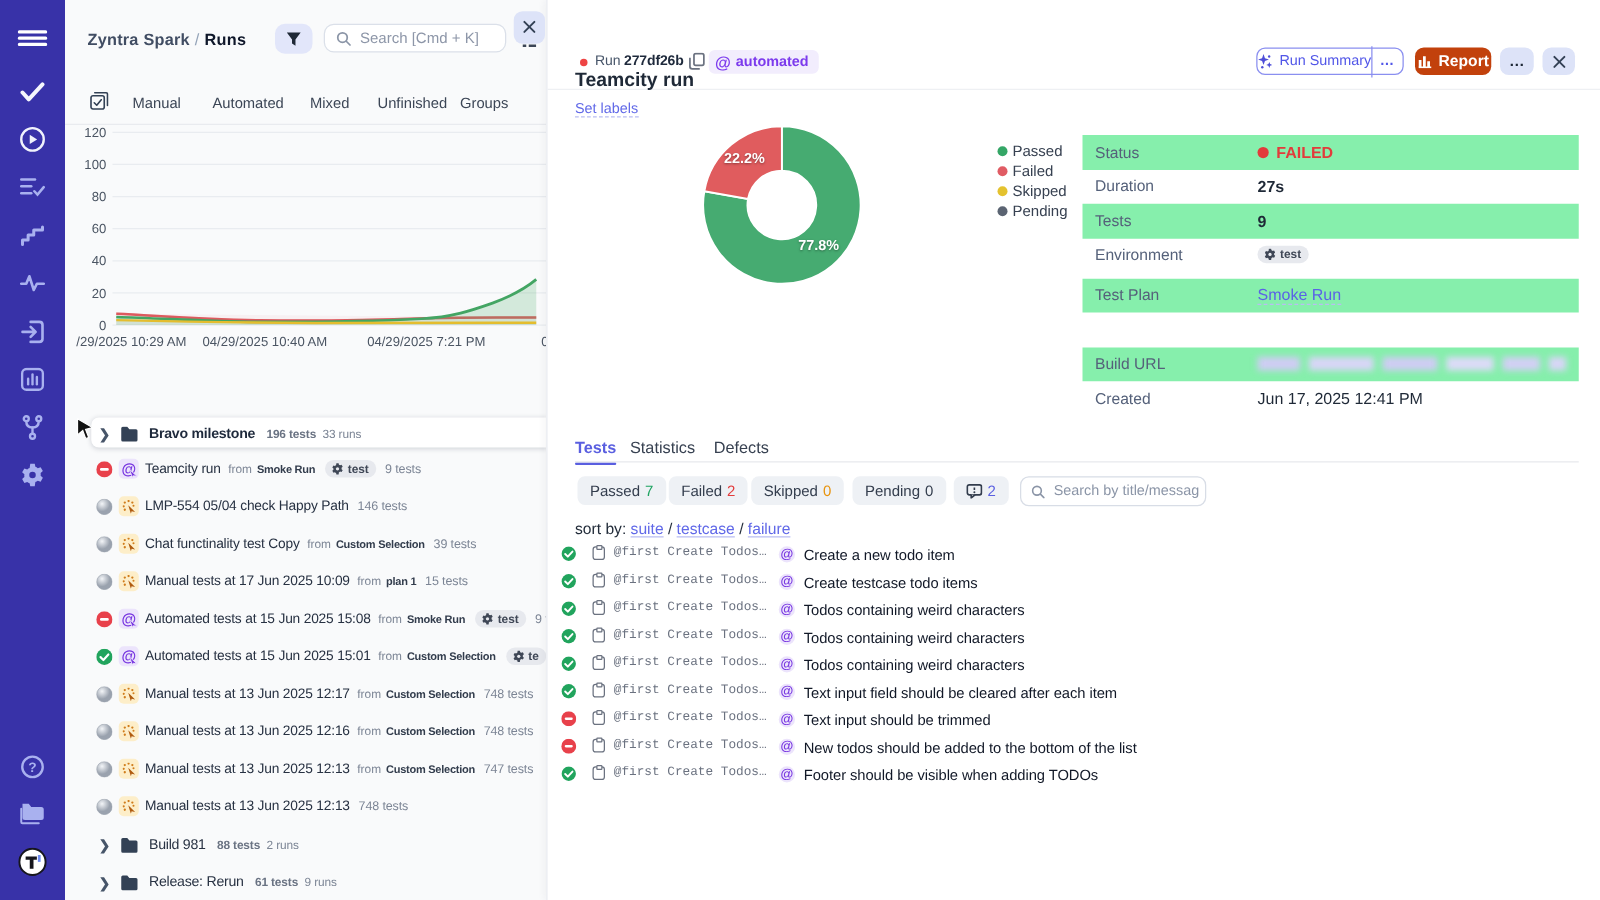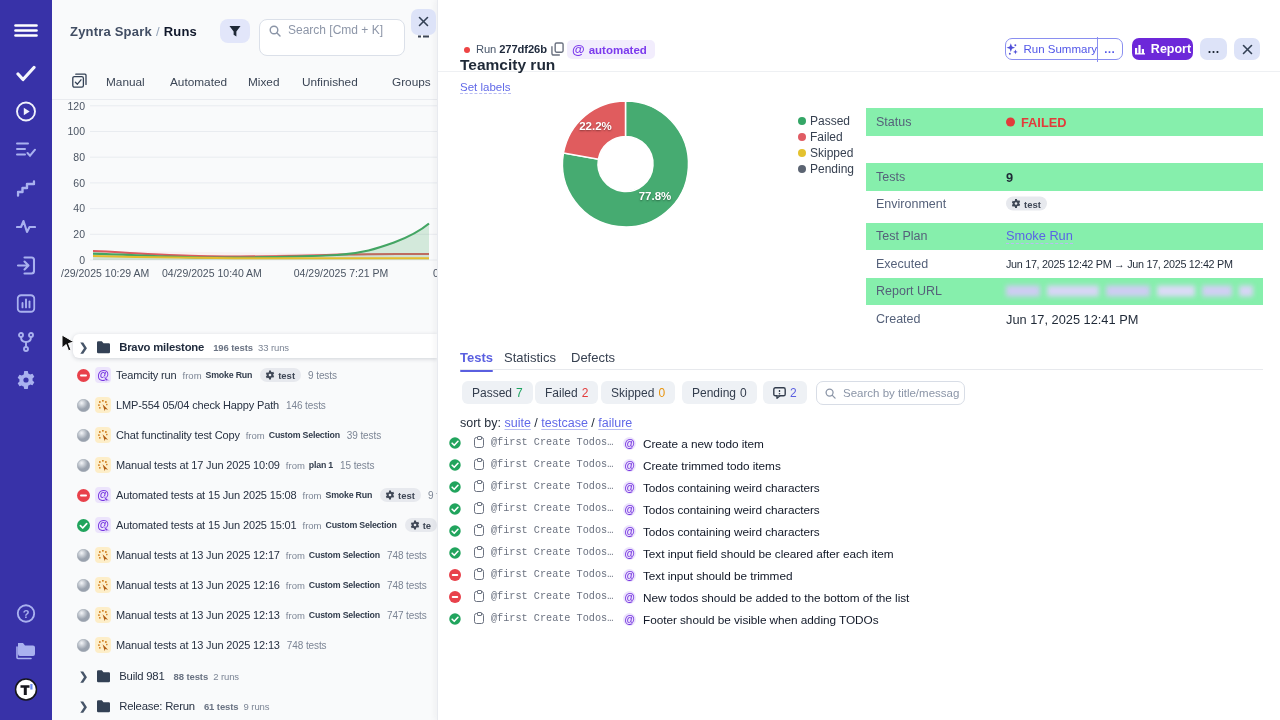--- a/index.html
+++ b/index.html
@@ -8,21 +8,21 @@
 #root { position:relative; width:1280px; height:720px; }
 
 #sidebar { left:0; top:0; width:52px; height:720px; background:#3832a8; }
 #sidebar svg { position:absolute; left:50%; transform:translateX(-50%); }
 
 #leftpanel { left:52px; top:0; width:385px; height:720px; background:#f9fafb; overflow:hidden; }
 .crumb { position:absolute; left:18px; top:24px; font-size:13px; font-weight:bold; color:#414d63; letter-spacing:0.2px;}
 .crumb .sep { color:#94a3b8; font-weight:normal; padding:0 4px;}
 .crumb .runs { color:#0f172a; }
 #filterbtn { position:absolute; left:168px; top:19px; width:30px; height:24px; background:#e2e6fa; border-radius:8px; }
-#searchbox { position:absolute; left:207px; top:19px; width:146px; height:37px; background:#fff; border:1px solid #dbe0e9; border-radius:8px; color:#8d96a8; font-size:12px; line-height:21px; padding-left:28px; }
+#searchbox { position:absolute; left:207px; top:19px; width:146px; height:23px; background:#fff; border:1px solid #dbe0e9; border-radius:8px; color:#8d96a8; font-size:12px; line-height:21px; padding-left:28px; }
 .ltab { position:absolute; top:75px; font-size:11.8px; color:#3c4656; }
 #tabdiv { position:absolute; left:0px; top:99px; width:385px; height:1px; background:#e9ebef; }
 
 .runrow { position:absolute; left:25px; height:30px; display:flex; align-items:center; white-space:nowrap; }
 .runrow .title { font-size:11px; letter-spacing:-0.15px; color:#273142; margin-left:5px; }
 .runrow .from { font-size:9.5px; color:#7c8595; margin-left:6px; }
 .runrow .plan { font-size:8.8px; letter-spacing:-0.2px; font-weight:bold; color:#333d4d; margin-left:4px; }
 .runrow .cnt { font-size:10px; letter-spacing:-0.1px; color:#7c8595; margin-left:7px; }
 .tbadge { display:inline-flex; align-items:center; margin-left:8px; background:#e7e9ee; border-radius:8px; padding:1.5px 6px 1.5px 5px; font-size:9.5px; font-weight:bold; color:#3f4756; gap:3px; }
 .icoauto { width:16px; height:16px; background:#ece4fc; border-radius:4px; display:inline-flex; align-items:center; justify-content:center; margin-left:5px; flex:none; }
@@ -147,21 +147,21 @@
   </div>
   <svg class="abs" style="left:20px; top:73px" width="15" height="15" viewBox="0 0 15 15">
         <path d="M3.8 1.2 H13 a1 1 0 0 1 1 1 V11.4" stroke="#334155" stroke-width="1.3" fill="none" stroke-linecap="round"></path>
         <rect x="0.8" y="3.6" width="10.6" height="10.6" rx="1.6" stroke="#334155" stroke-width="1.3" fill="none"></rect>
         <path d="M3.4 9.2 L5.4 11.2 L9 6.8" stroke="#334155" stroke-width="1.3" fill="none" stroke-linecap="round" stroke-linejoin="round"></path>
       </svg>
   <div class="ltab" style="left:54px">Manual</div>
   <div class="ltab" style="left:118px">Automated</div>
   <div class="ltab" style="left:196px">Mixed</div>
   <div class="ltab" style="left:250px">Unfinished</div>
-  <div class="ltab" style="left:340px">Groups</div>
+  <div class="ltab" style="left:316px">Groups</div>
   <div id="tabdiv"></div>
 
   <svg class="abs" style="left:0; top:96px" width="385" height="190" viewBox="0 0 385 190">
     <g stroke="#e9ecf0" stroke-width="1">
       <line x1="38" y1="9.8" x2="385" y2="9.8"></line>
       <line x1="38" y1="35.5" x2="385" y2="35.5"></line>
       <line x1="38" y1="61.2" x2="385" y2="61.2"></line>
       <line x1="38" y1="86.9" x2="385" y2="86.9"></line>
       <line x1="38" y1="112.6" x2="385" y2="112.6"></line>
       <line x1="38" y1="138.3" x2="385" y2="138.3"></line>
@@ -455,21 +455,21 @@
         <svg width="13" height="13" viewBox="0 0 13 13">
               <path fill="#4f4fd8" d="M5 0 L6.2 3.4 L9.5 4.6 L6.2 5.8 L5 9.2 L3.8 5.8 L0.5 4.6 L3.8 3.4 Z"></path>
               <path fill="#4f4fd8" d="M9.8 6.5 L10.5 8.3 L12.3 9 L10.5 9.7 L9.8 11.5 L9.1 9.7 L7.3 9 L9.1 8.3 Z"></path>
               <circle cx="9.7" cy="2" r="1" fill="#4f4fd8"></circle>
               <circle cx="4" cy="11" r="1" fill="#4f4fd8"></circle>
             </svg>
         <span>Run Summary</span>
       </div>
       <div style="flex:1;text-align:center;font-weight:bold;letter-spacing:1px;">…</div>
     </div>
-    <div class="btn" style="left:694px;width:61px;background:#6d28d9;color:#fff;font-weight:bold;gap:5px;">
+    <div class="btn" style="left:694px;width:61px;background:#c2410c;color:#fff;font-weight:bold;gap:5px;">
       <svg width="12" height="12" viewBox="0 0 12 12">
             <g fill="#fff">
               <rect x="1" y="5" width="2.2" height="6"></rect>
               <rect x="4.4" y="2" width="2.2" height="9"></rect>
               <rect x="7.8" y="6" width="2.2" height="5"></rect>
               <rect x="1" y="10.2" width="10" height="1.3"></rect>
             </g>
           </svg>
       Report
     </div>
@@ -502,41 +502,41 @@
     <div><span style="display:inline-block;width:8px;height:8px;border-radius:50%;background:#34a666;margin-right:4px;"></span>Passed</div>
     <div><span style="display:inline-block;width:8px;height:8px;border-radius:50%;background:#e05c64;margin-right:4px;"></span>Failed</div>
     <div><span style="display:inline-block;width:8px;height:8px;border-radius:50%;background:#e4c22f;margin-right:4px;"></span>Skipped</div>
     <div><span style="display:inline-block;width:8px;height:8px;border-radius:50%;background:#5b6472;margin-right:4px;"></span>Pending</div>
   </div>
 
   <div class="trow lt" style="top:108px;">
         <span class="tlabel">Status</span>
         <span class="tval" style="color:#e23b3b;font-weight:bold;"><span style="display:inline-block;width:9px;height:9px;border-radius:50%;background:#e23b3b;margin-right:6px;"></span>FAILED</span>
       </div>
+  <div class="trow" style="top:135.5px;">
+        <span class="tlabel">Duration</span>
+        <span class="tval" style="font-weight:bold;">27s</span>
+      </div>
   <div class="trow lt" style="top:163px;">
         <span class="tlabel">Tests</span>
         <span class="tval" style="font-weight:bold;">9</span>
       </div>
   <div class="trow" style="top:190.5px;">
         <span class="tlabel">Environment</span>
         <span class="tval"><span class="tbadge" style="margin-left:0;"><svg width="10" height="10" viewBox="0 0 20 20">
               <path fill="#3f4756" d="M8.2 1 h3.6 l.5 2.4 a6.8 6.8 0 0 1 1.9 1.1 l2.3-.8 1.8 3.1-1.8 1.6a7 7 0 0 1 0 2.2 l1.8 1.6-1.8 3.1-2.3-.8a6.8 6.8 0 0 1-1.9 1.1 L11.8 19 H8.2 l-.5-2.4 a6.8 6.8 0 0 1-1.9-1.1 l-2.3.8-1.8-3.1 1.8-1.6 a7 7 0 0 1 0-2.2 L1.7 7.8 3.5 4.7 l2.3.8 a6.8 6.8 0 0 1 1.9-1.1 Z"></path>
               <circle cx="10" cy="10" r="2.6" fill="#e7e9ee"></circle>
             </svg>test</span></span>
       </div>
   <div class="trow lt" style="top:222.5px;">
         <span class="tlabel">Test Plan</span>
         <span class="tval" style="color:#5a62e6;border-bottom:1px dashed #b9bdf2;">Smoke Run</span>
       </div>
-  <div class="trow" style="top:250px;">
-        <span class="tlabel">Executed</span>
-        <span class="tval" style="font-size:10.8px;letter-spacing:-0.3px;">Jun 17, 2025 12:42 PM → Jun 17, 2025 12:42 PM</span>
-      </div>
   <div class="trow lt" style="top:277.5px;">
-        <span class="tlabel">Report URL</span>
+        <span class="tlabel">Build URL</span>
         <span class="tval" style="display:flex;gap:7px;filter:blur(2.6px);">
           <span style="width:34px;height:11px;background:#cfccf3;"></span>
           <span style="width:52px;height:11px;background:#d8d5f6;"></span>
           <span style="width:44px;height:11px;background:#cfccf3;"></span>
           <span style="width:38px;height:11px;background:#dcdaf7;"></span>
           <span style="width:30px;height:11px;background:#d2cff4;"></span>
           <span style="width:14px;height:11px;background:#d8d5f6;"></span>
         </span>
       </div>
   <div class="trow" style="top:305px;">
@@ -580,21 +580,21 @@
         <span class="ttl">Create a new todo item</span>
       </div>
   <div class="testrow" style="top:459px;">
         <svg class="tst" width="12" height="12" viewBox="0 0 13 13">
           <circle cx="6.5" cy="6.5" r="6.2" fill="#21a45d"></circle>
           <path d="M3.4 6.7 L5.7 9 L9.7 4.6" stroke="#fff" stroke-width="1.7" fill="none" stroke-linecap="round" stroke-linejoin="round"></path>
         </svg>
         <span class="clip"></span>
         <span class="mono">@first Create Todos…</span>
         <span class="aico"></span>
-        <span class="ttl">Create trimmed todo items</span>
+        <span class="ttl">Create testcase todo items</span>
       </div>
   <div class="testrow" style="top:481px;">
         <svg class="tst" width="12" height="12" viewBox="0 0 13 13">
           <circle cx="6.5" cy="6.5" r="6.2" fill="#21a45d"></circle>
           <path d="M3.4 6.7 L5.7 9 L9.7 4.6" stroke="#fff" stroke-width="1.7" fill="none" stroke-linecap="round" stroke-linejoin="round"></path>
         </svg>
         <span class="clip"></span>
         <span class="mono">@first Create Todos…</span>
         <span class="aico"></span>
         <span class="ttl">Todos containing weird characters</span>

